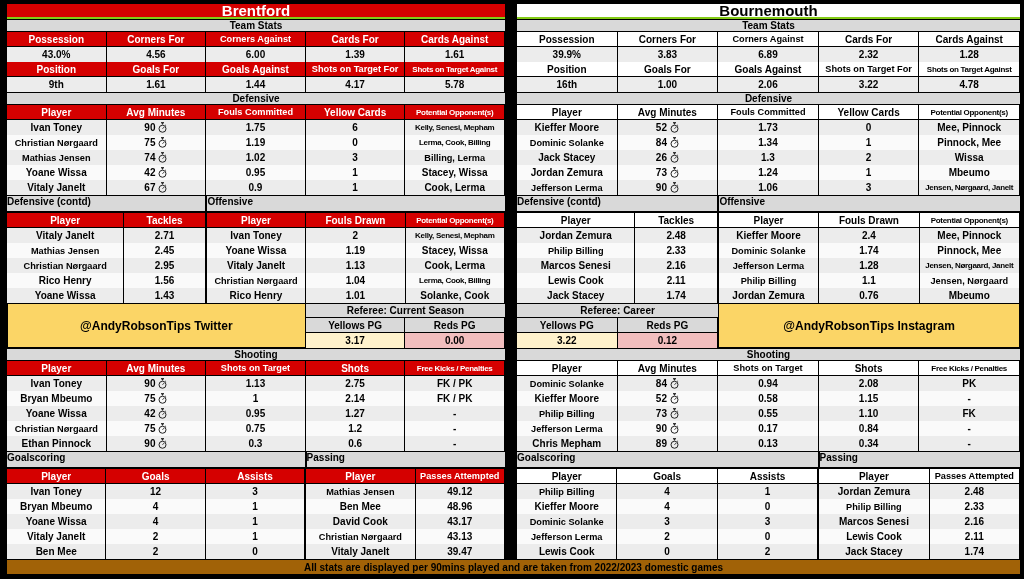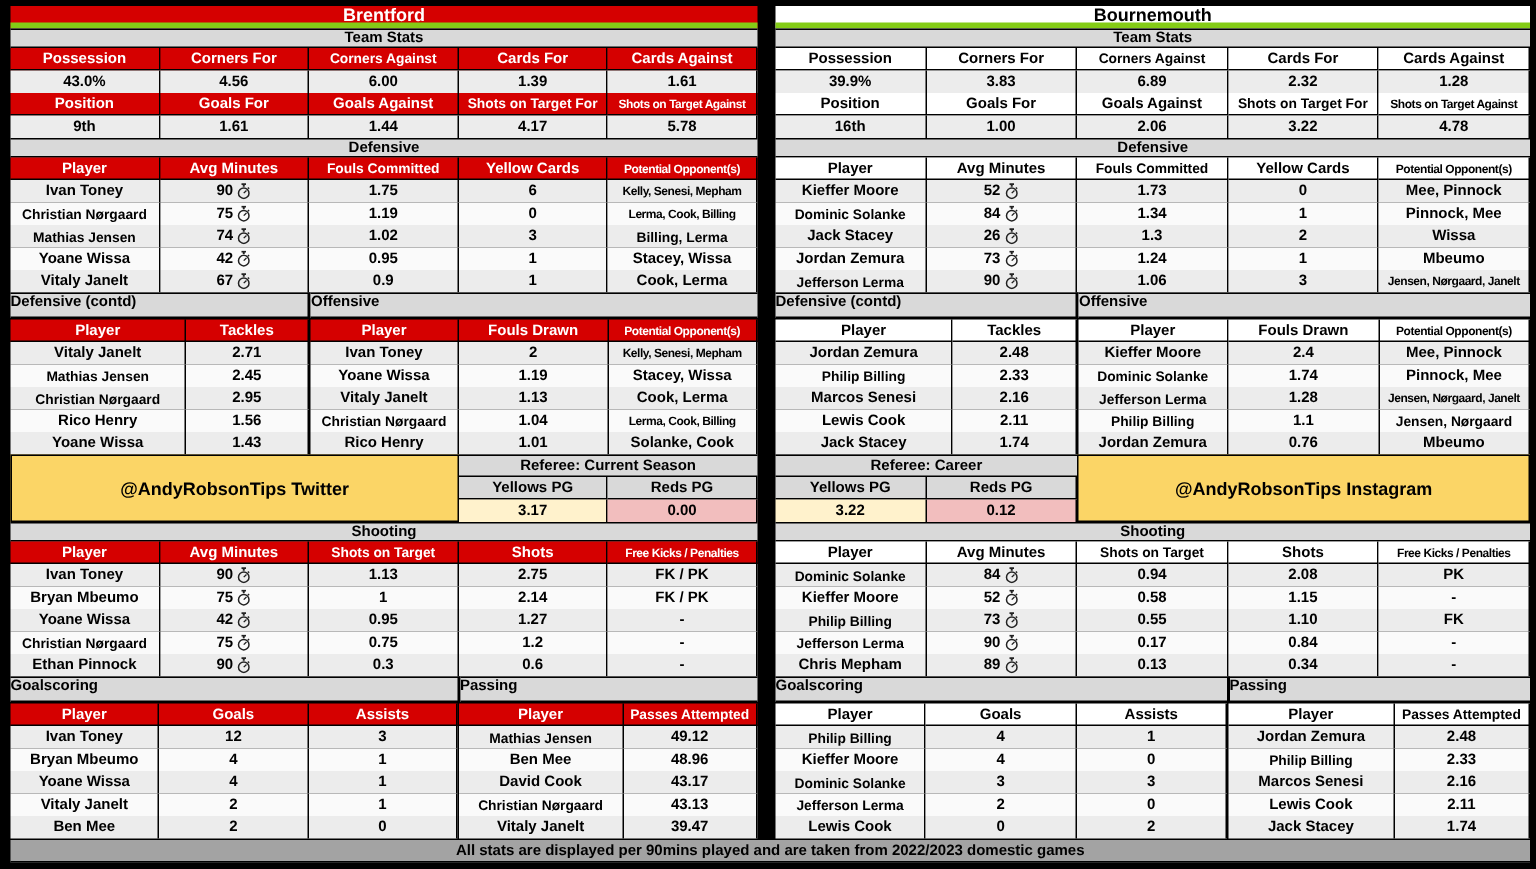--- a/index.html
+++ b/index.html
@@ -6,21 +6,21 @@
   body{
     width:1024px;height:579px;position:relative;background:#000;
     font-family:"Liberation Sans",sans-serif;font-weight:700;color:#000;
     -webkit-font-smoothing:antialiased;
   }
   .panel{position:absolute;top:4px;height:555px;background:#000;display:flex;flex-direction:column;}
   #left-panel{left:7px;width:498px;}
   #right-panel{left:517px;width:503px;}
 
   .row{height:15px;display:flex;align-items:center;justify-content:center;box-sizing:border-box;white-space:nowrap;}
-  .title{font-size:12px;border-bottom:4px solid #84cc16;}
+  .title{font-size:15px;border-bottom:2px solid #84cc16;}
   .red-bg{background:var(--red,#D50000);color:#fff;}
   .white-bg{background:#fff;color:#000;}
   .bar{background:#D9D9D9;color:#000;font-size:10px;border-top:1px solid #000;border-bottom:1px solid #000;}
 
   .tbl{display:block;}
   .trow{display:grid;height:15px;}
   .cell{
     box-sizing:border-box;display:flex;align-items:center;justify-content:center;gap:3px;
     border-right:1px solid #000;font-size:10px;white-space:nowrap;overflow:hidden;background:#fff;
   }
@@ -44,21 +44,21 @@
     background:var(--gold,#FBD566);font-size:12px;border:1px solid #000;
   }
   .reftbl{display:flex;flex-direction:column;box-sizing:border-box;}
   .refgrid{display:grid;grid-template-columns:1fr 1fr;grid-auto-rows:15px;}
   .refh{background:#D9D9D9;border-bottom:1px solid #000;}
   .yellow-cell{background:var(--pale-yellow,#FFF2CC) !important;}
   .red-cell{background:var(--pale-red,#F2BEBE) !important;}
 
   .footer{
     position:absolute;left:7px;top:560px;width:1013px;height:15px;box-sizing:border-box;
-    background:#a3a3a3;display:flex;align-items:center;justify-content:center;
+    background:#a16207;display:flex;align-items:center;justify-content:center;
     font-size:10px;border-bottom:1px solid #000;
   }
   svg{flex:0 0 auto;}
 </style>
 </head>
 <body>
 
 <div class="panel" id="left-panel">
   <div class="row title red-bg">Brentford</div>
   <div class="row bar">Team Stats</div>

